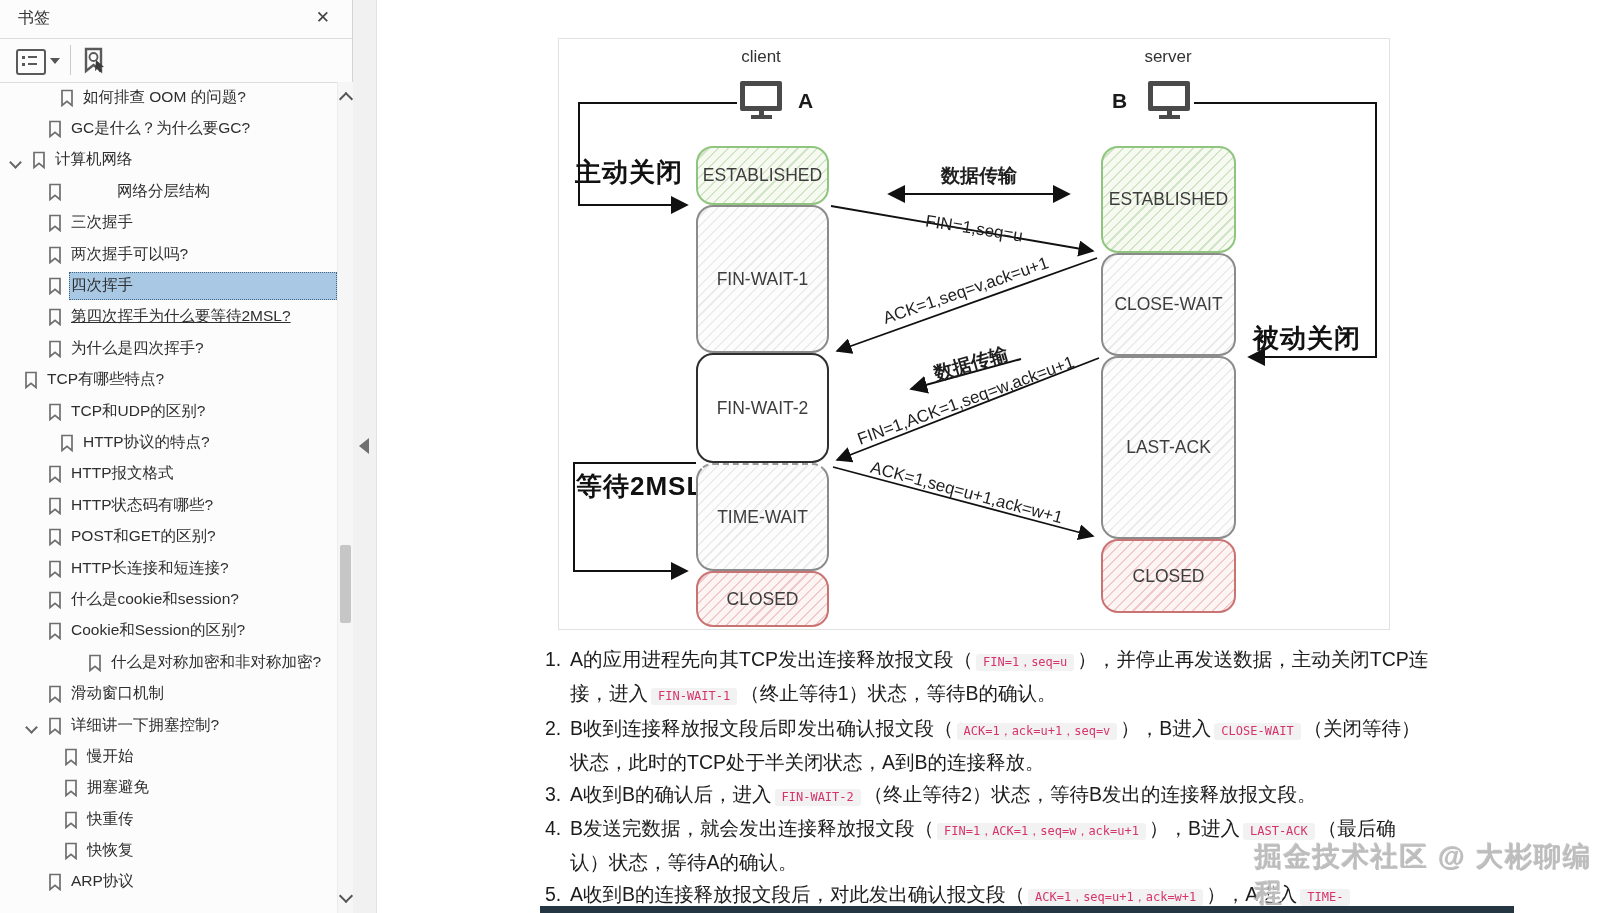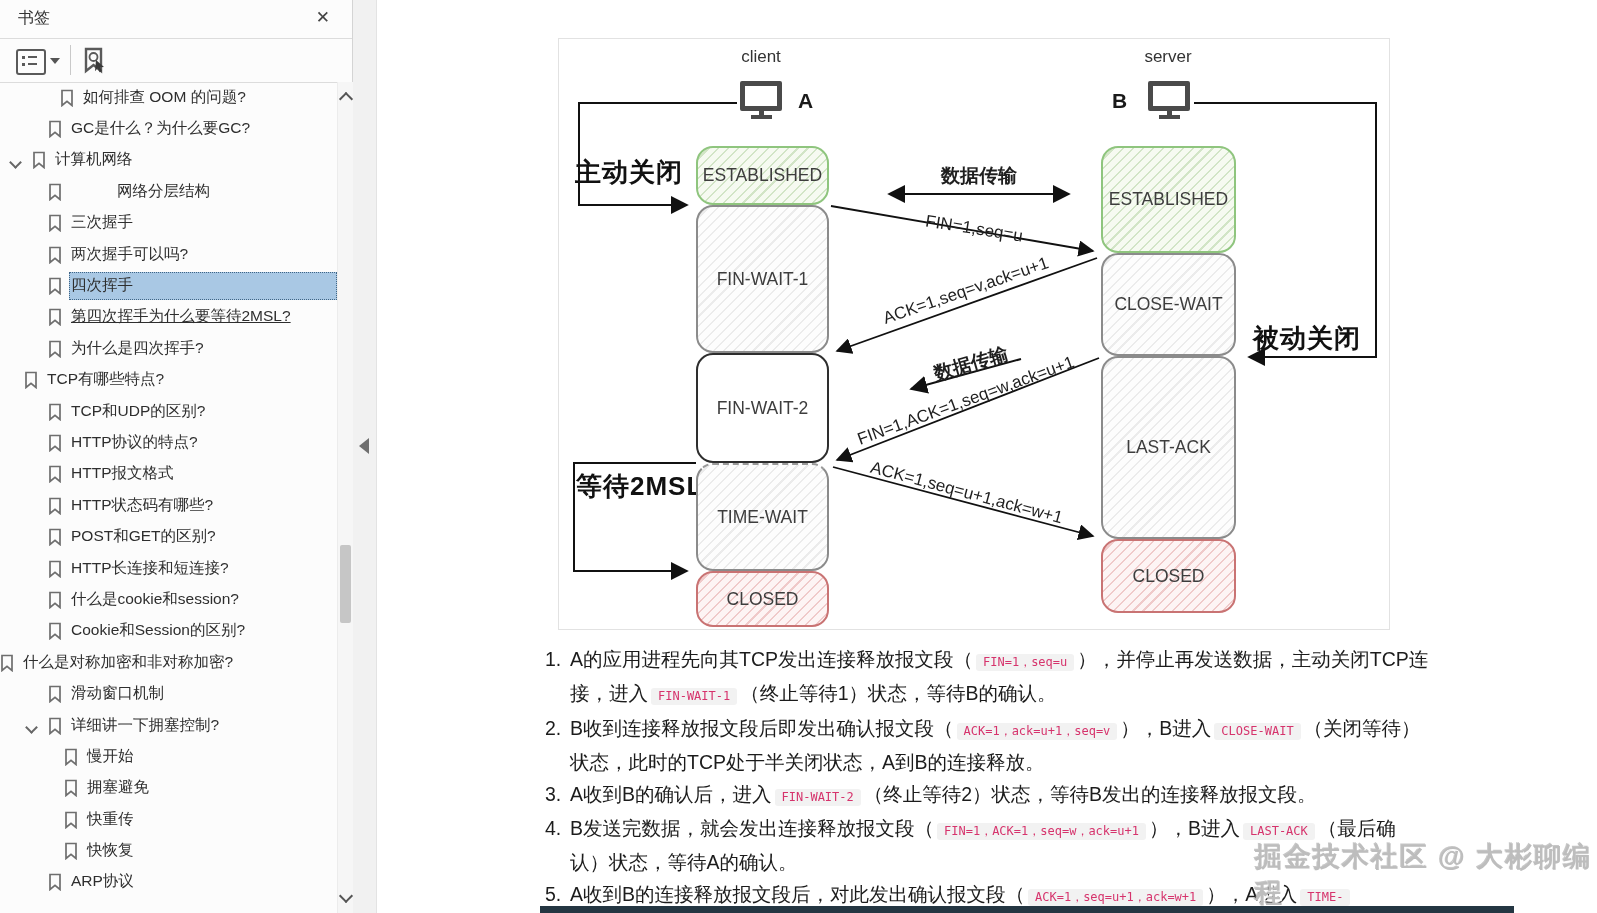--- a/index.html
+++ b/index.html
@@ -182,21 +182,21 @@
           <span class="bm-lb">TCP有哪些特点?</span>
         </div>
         <div class="bm-row" style="padding-left: 48px;">
           <span class="bm-ic">
             <svg width="14" height="18" viewBox="0 0 14 18">
               <path d="M2 1.5 h10 v15 l-5 -4.2 -5 4.2 z" fill="none" stroke="#6e6e6e" stroke-width="1.7"></path>
             </svg>
           </span>
           <span class="bm-lb">TCP和UDP的区别?</span>
         </div>
-        <div class="bm-row" style="padding-left: 48px;">
+        <div class="bm-row" style="padding-left: 60px;">
           <span class="bm-ic">
             <svg width="14" height="18" viewBox="0 0 14 18">
               <path d="M2 1.5 h10 v15 l-5 -4.2 -5 4.2 z" fill="none" stroke="#6e6e6e" stroke-width="1.7"></path>
             </svg>
           </span>
           <span class="bm-lb">HTTP协议的特点?</span>
         </div>
         <div class="bm-row" style="padding-left: 48px;">
           <span class="bm-ic">
             <svg width="14" height="18" viewBox="0 0 14 18">
@@ -238,21 +238,21 @@
           <span class="bm-lb">什么是cookie和session?</span>
         </div>
         <div class="bm-row" style="padding-left: 48px;">
           <span class="bm-ic">
             <svg width="14" height="18" viewBox="0 0 14 18">
               <path d="M2 1.5 h10 v15 l-5 -4.2 -5 4.2 z" fill="none" stroke="#6e6e6e" stroke-width="1.7"></path>
             </svg>
           </span>
           <span class="bm-lb">Cookie和Session的区别?</span>
         </div>
-        <div class="bm-row" style="">
+        <div class="bm-row" style="padding-left: 48px; margin-left: 40px;">
           <span class="bm-ic">
             <svg width="14" height="18" viewBox="0 0 14 18">
               <path d="M2 1.5 h10 v15 l-5 -4.2 -5 4.2 z" fill="none" stroke="#6e6e6e" stroke-width="1.7"></path>
             </svg>
           </span>
           <span class="bm-lb">什么是对称加密和非对称加密?</span>
         </div>
         <div class="bm-row" style="padding-left: 48px;">
           <span class="bm-ic">
             <svg width="14" height="18" viewBox="0 0 14 18">

